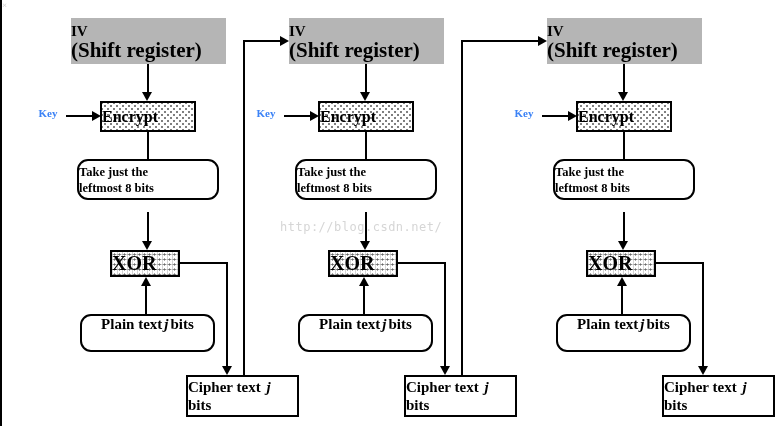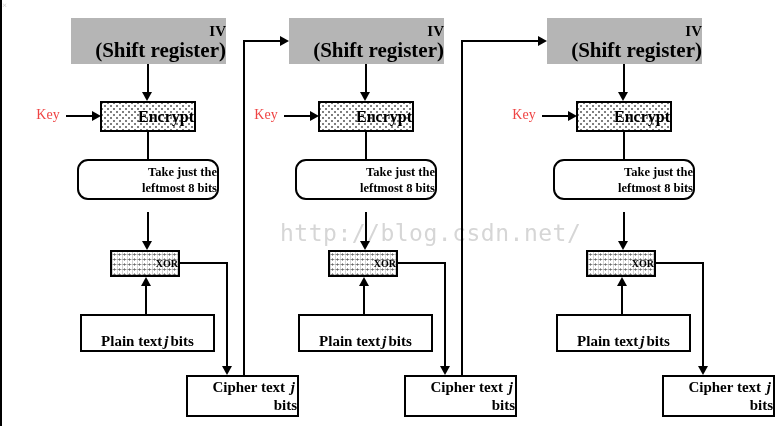--- a/index.html
+++ b/index.html
@@ -6,54 +6,54 @@
   body{width:783px;height:438px;background:#fff;overflow:hidden;
        font-family:"Liberation Serif", serif;}
   #canvas{position:relative;width:783px;height:438px;background:#ffffff;}
 
   
   .edge-line{position:absolute;left:0;top:12;width:2px;height:426px;background:#000;}
   .corner-mark{position:absolute;left:2px;top:0px;font-size:9px;color:#c9c9c9;}
 
   
   .watermark{position:absolute;left:280px;top:220px;z-index:1;
-             font-family:"DejaVu Sans Mono", monospace;font-size:23px;
+             font-family:"DejaVu Sans Mono", monospace;font-size:12px;
              color:#d6d6d6;letter-spacing:0.5px;white-space:nowrap;}
 
   
   .stage{position:absolute;top:0;width:300px;height:438px;z-index:2;}
   .stage.s1{left:0;}
   .stage.s2{left:218px;}
   .stage.s3{left:476px;}
 
   .box{position:absolute;box-sizing:border-box;border:2px solid #000;background:#fff;
-       display:flex;align-items:flex-end;justify-content:center;flex-direction:column;
+       display:flex;align-items:flex-start;justify-content:center;flex-direction:column;
        text-align:center;font-weight:bold;color:#000;}
   .iv{left:71px;top:18px;width:155px;height:46px;border:none;background:#b5b5b5;}
   .iv .t1{font-size:15px;line-height:19px;}
   .iv .t2{font-size:21px;line-height:19px;}
   .encrypt{left:100px;top:101px;width:96px;height:31px;font-size:16px;
     background-color:#fff;
     background-image:radial-gradient(circle,#808080 1px,transparent 1.35px),
                      radial-gradient(circle,#808080 1px,transparent 1.35px);
     background-size:6px 6px;background-position:0 0,3px 3px;}
   .take{left:77px;top:159px;width:142px;height:41px;border-radius:11px;font-size:12.5px;line-height:16px;}
-  .xorbox{left:110px;top:250px;width:70px;height:27px;font-size:10px;
+  .xorbox{left:110px;top:250px;width:70px;height:27px;font-size:20px;
     background-color:#fff;
     background-image:repeating-linear-gradient(0deg,rgba(0,0,0,0.16) 0 1px,transparent 1px 5px),
                      repeating-linear-gradient(90deg,rgba(0,0,0,0.16) 0 1px,transparent 1px 5px),
                      radial-gradient(circle,#7a7a7a 0.9px,transparent 1.2px);
     background-size:auto,auto,5px 5px;}
-  .plain{left:80px;top:314px;width:135px;height:38px;font-size:15px;flex-direction:row;}
+  .plain{left:80px;top:314px;width:135px;height:38px;font-size:15px;flex-direction:row;border-radius:11px;}
   .cipher{left:186px;top:375px;width:113px;height:42px;font-size:15px;line-height:18px;}
   .cipher .row{display:inline;}
   .j{font-style:italic;margin:0 2px;}
 
   .keylbl{position:absolute;left:26px;top:107px;width:44px;text-align:center;
-          font-size:14px;font-weight:normal;color:#ef4444;}
+          font-size:11px;font-weight:bold;color:#3b82f6;}
 
   
   .vline,.hline{position:absolute;background:#000;}
   .vline{width:2px;} .hline{height:2px;}
   .ah{position:absolute;width:0;height:0;}
   .ah.down{border-left:5px solid transparent;border-right:5px solid transparent;border-top:9px solid #000;}
   .ah.up{border-left:5px solid transparent;border-right:5px solid transparent;border-bottom:9px solid #000;}
   .ah.right{border-top:5px solid transparent;border-bottom:5px solid transparent;border-left:9px solid #000;}
 
   

